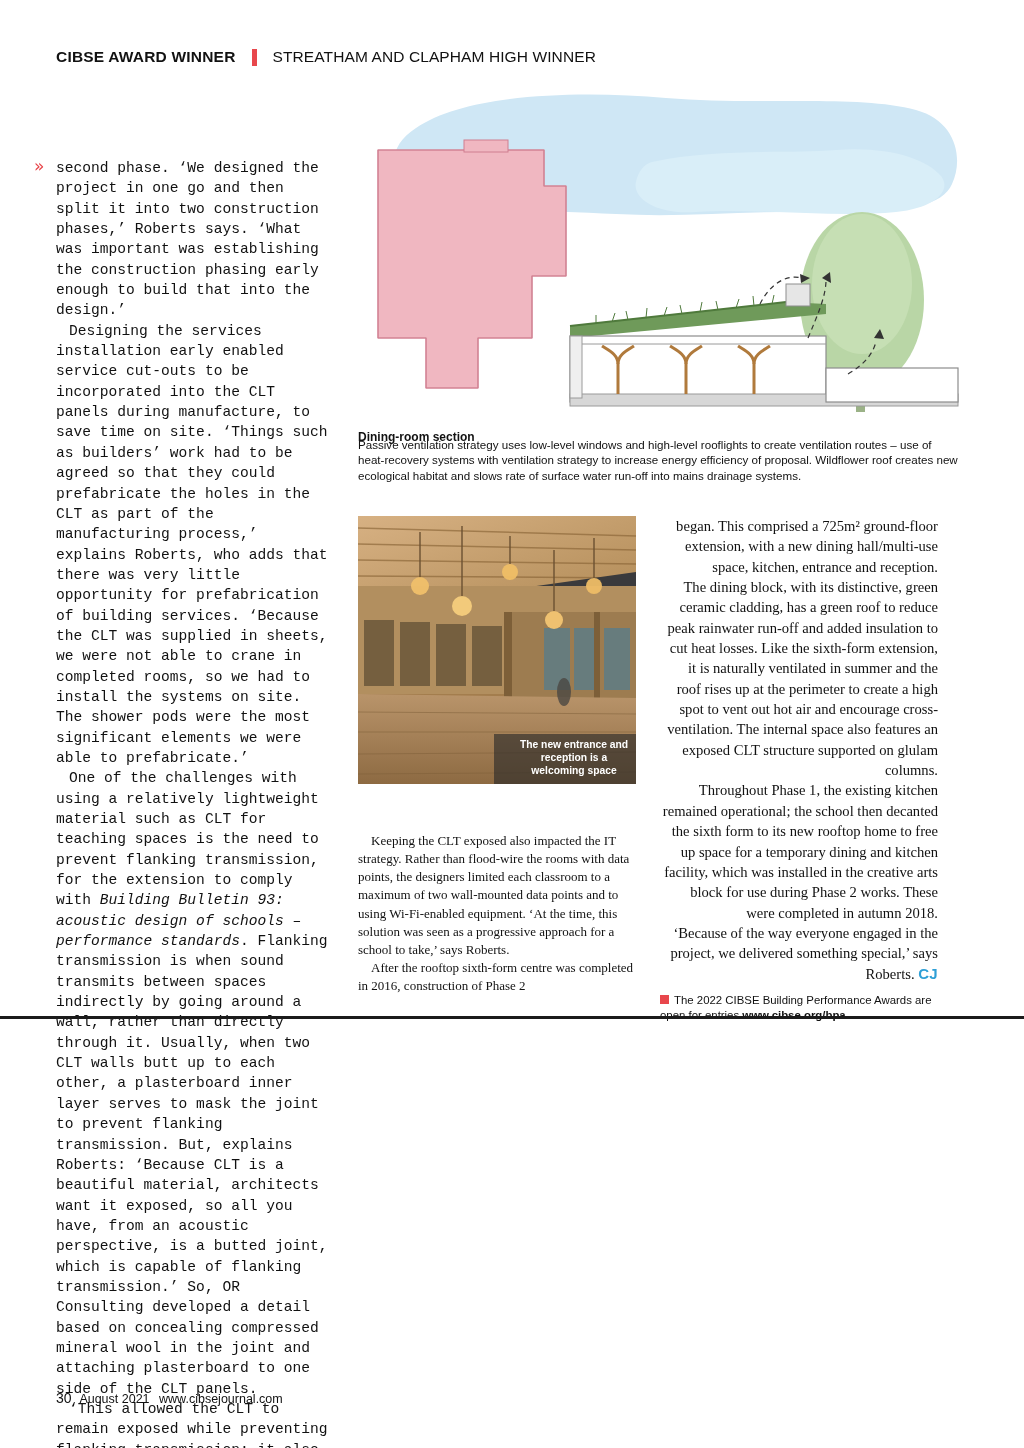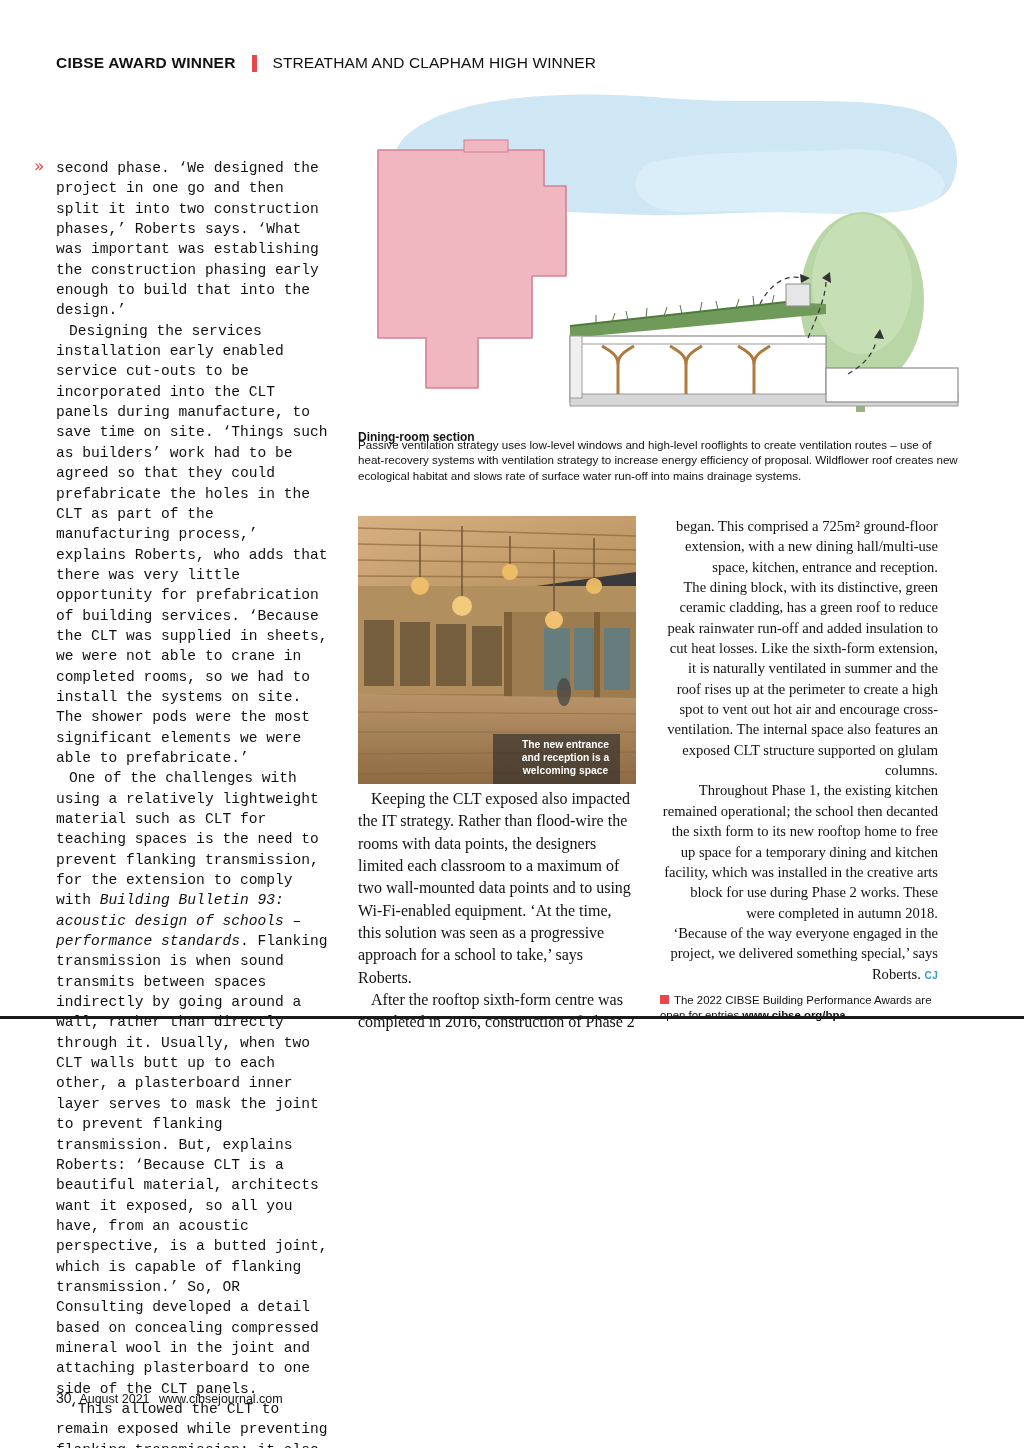--- a/index.html
+++ b/index.html
@@ -8,21 +8,21 @@
     background:#ffffff;
     font-family:"Liberation Serif", serif;
     color:#111;
     position:relative;
     overflow:hidden;
   }
   .page{position:absolute;inset:0;}
 
   
   .header{
-    position:absolute;left:56px;top:54px;width:912px;
+    position:absolute;left:56px;top:48px;width:912px;
     display:flex;align-items:center;gap:12px;
     font-family:"Liberation Sans", sans-serif;
   }
   .header .kicker{
     font-weight:bold;font-size:15.5px;letter-spacing:.2px;color:#111;
   }
   .header .bar{
     width:5px;height:17px;background:#e8474c;display:inline-block;margin:0 4px;
   }
   .header .sub{
@@ -58,34 +58,34 @@
     color:#e8474c;font-size:17px;font-family:"DejaVu Sans", sans-serif;line-height:1;
   }
   .col-left .ital{font-style:italic;}
 
   
   .photo{
     position:absolute;left:358px;top:516px;width:278px;height:268px;
     overflow:hidden;background:#6b4a2c;
   }
   .photo .pcap{
-    position:absolute;right:16px;bottom:0;width:127px;
+    position:absolute;right:0;bottom:0;width:142px;
     background:rgba(40,40,40,.62);
     color:#fff;
     font-family:"Liberation Sans", sans-serif;
     font-size:10.3px;line-height:1.25;font-weight:bold;
     padding:5px 7px 6px 25px;
     text-align:center;
     box-sizing:border-box;
   }
 
   
   .col-mid{
-    position:absolute;left:358px;top:788px;width:278px;
-    font-size:16px;line-height:1.395;
+    position:absolute;left:358px;top:832px;width:278px;
+    font-size:13px;line-height:1.395;
   }
   .col-mid p{margin:0;text-indent:13px;}
   .col-right{
     position:absolute;left:660px;top:516px;width:278px;
     font-size:14.6px;line-height:1.395;text-align:right;
   }
   .col-right p{margin:0;text-indent:13px;}
   .col-right p:first-child{text-indent:0;}
 
   .endnote{
@@ -93,21 +93,21 @@
     font-family:"Liberation Sans", sans-serif;
     font-size:11.4px;line-height:1.35;color:#111;margin-top:21px;
   }
   .endnote .sq{
     display:inline-block;width:9px;height:9px;background:#e8474c;
     margin-right:5px;position:relative;top:0px;
   }
   .endnote b{font-weight:bold;}
   .cj{
     font-family:"Liberation Sans", sans-serif;
-    font-size:10px;font-weight:bold;color:#2e9fd6;letter-spacing:.3px;
+    font-size:15px;font-weight:bold;color:#2e9fd6;letter-spacing:.3px;
   }
 
   
   .divider{
     position:absolute;left:0;top:1016px;width:1024px;height:3px;background:#1b1b1b;
   }
 
   
   .ad{position:absolute;left:0;top:1030px;width:1024px;height:350px;}
 

